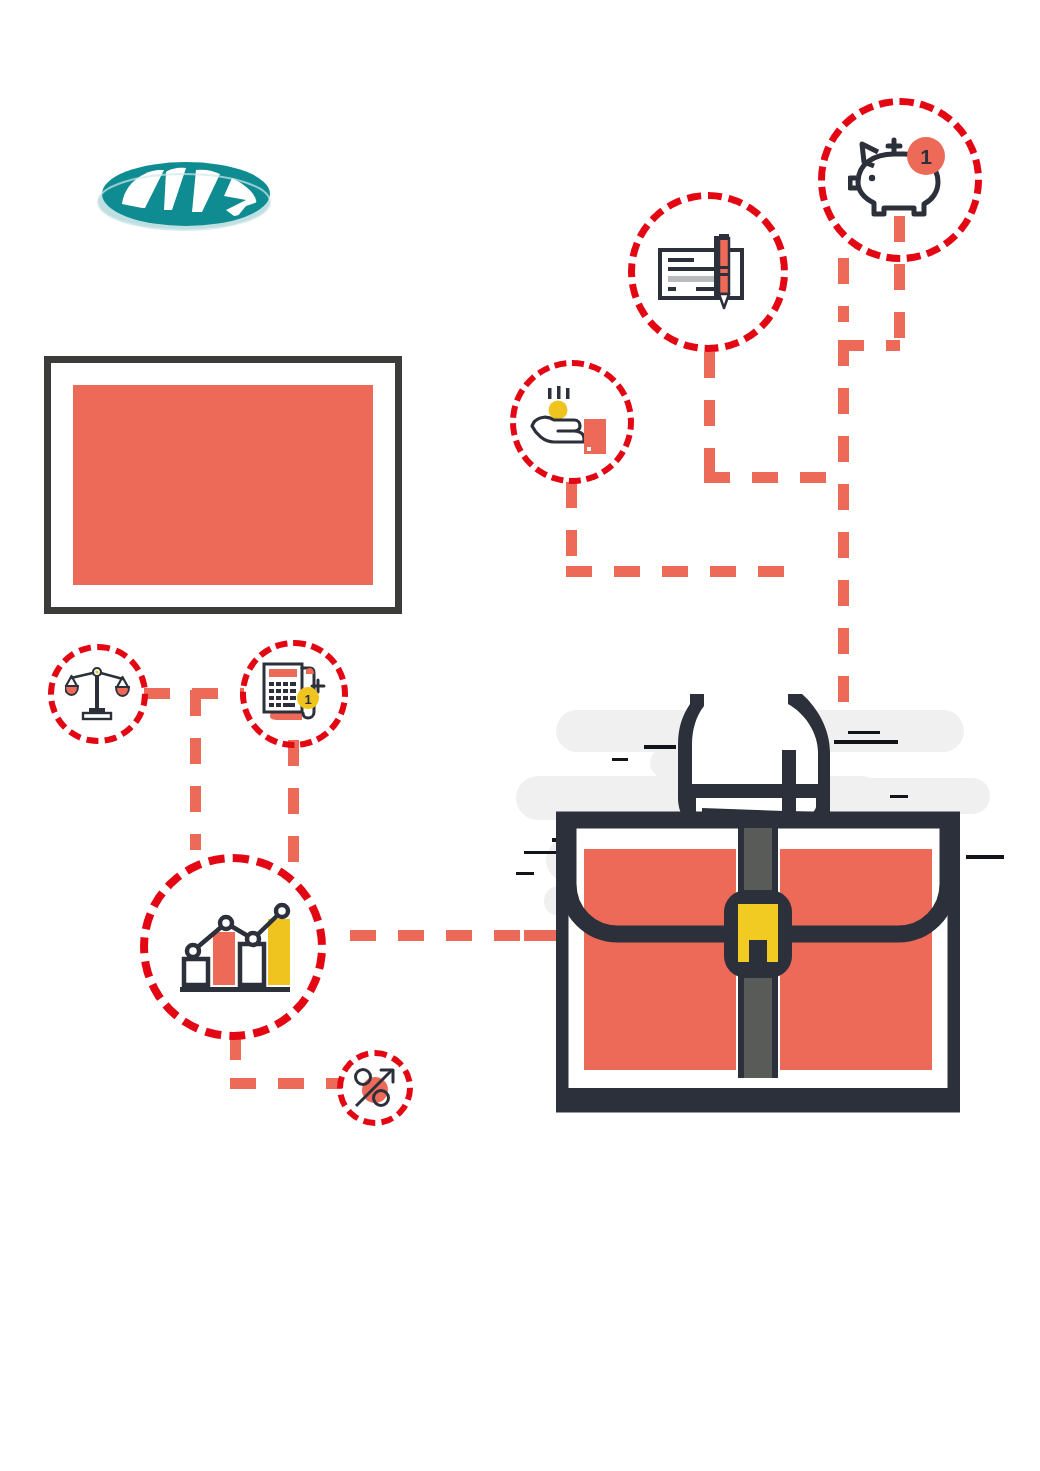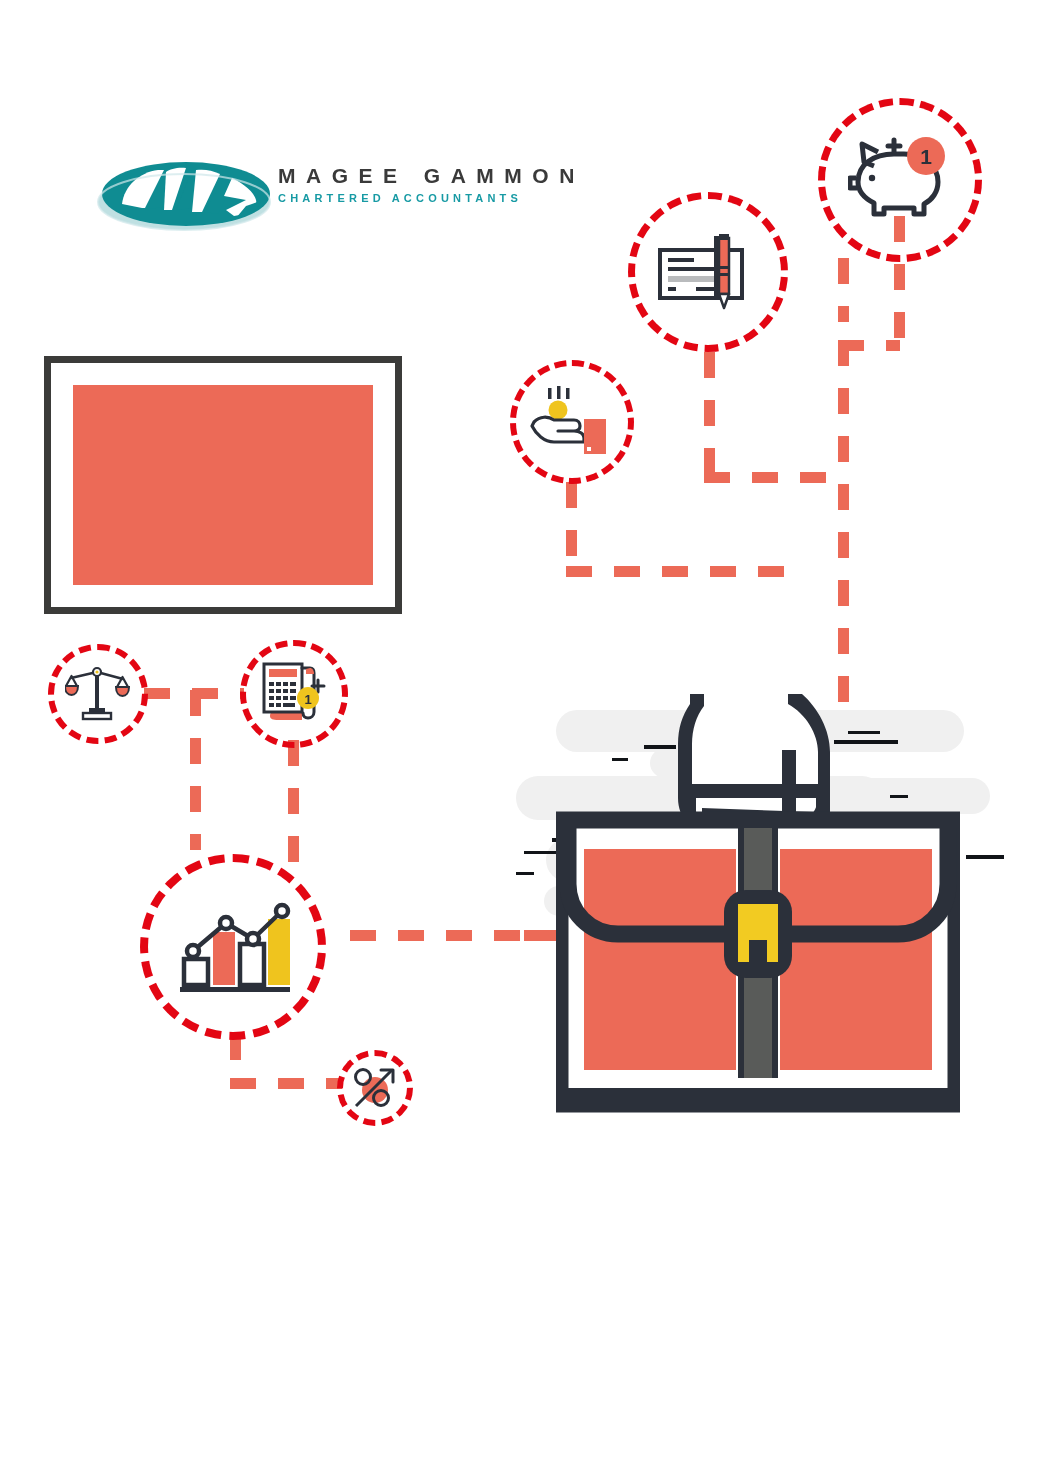--- a/index.html
+++ b/index.html
@@ -87,24 +87,20 @@
         <path d="M26 54 C28 36 44 22 62 20 L70 20 L52 58 L46 58 Z" fill="#ffffff"></path>
         <path d="M48 60 L68 20 L74 20 L72 56 Z" fill="#0F8C92"></path>
         <path d="M70 22 C74 19 82 17 90 18 L76 60 L68 60 Z" fill="#ffffff"></path>
         <path d="M80 60 L96 20 L104 21 L98 58 Z" fill="#0F8C92"></path>
         <path d="M100 20 C108 19 116 20 124 24 L106 62 L96 62 Z" fill="#ffffff"></path>
         <path d="M108 62 L130 26 L138 32 L122 64 Z" fill="#0F8C92"></path>
         <path d="M136 28 C148 34 158 42 160 50 C162 58 152 64 138 66 L130 60 L150 50 L128 46 Z" fill="#ffffff"></path>
         <path d="M150 56 C156 54 162 52 165 50 C164 58 154 66 140 68 Z" fill="#0F8C92"></path>
         <ellipse cx="88" cy="52" rx="86" ry="28" fill="none" stroke="#cfe7e9" stroke-width="2" opacity="0.7"></ellipse>
       </svg>
-    </div>
-    <div id="logo-text">
-      <div id="brand-name">MAGEE GAMMON</div>
-      <div id="brand-sub">CHARTERED ACCOUNTANTS</div>
     </div>
   </div>
 
   <div id="photo-frame">
     <div id="photo-mat">
       <div id="photo-fill"></div>
     </div>
   </div>
 
   <div>

